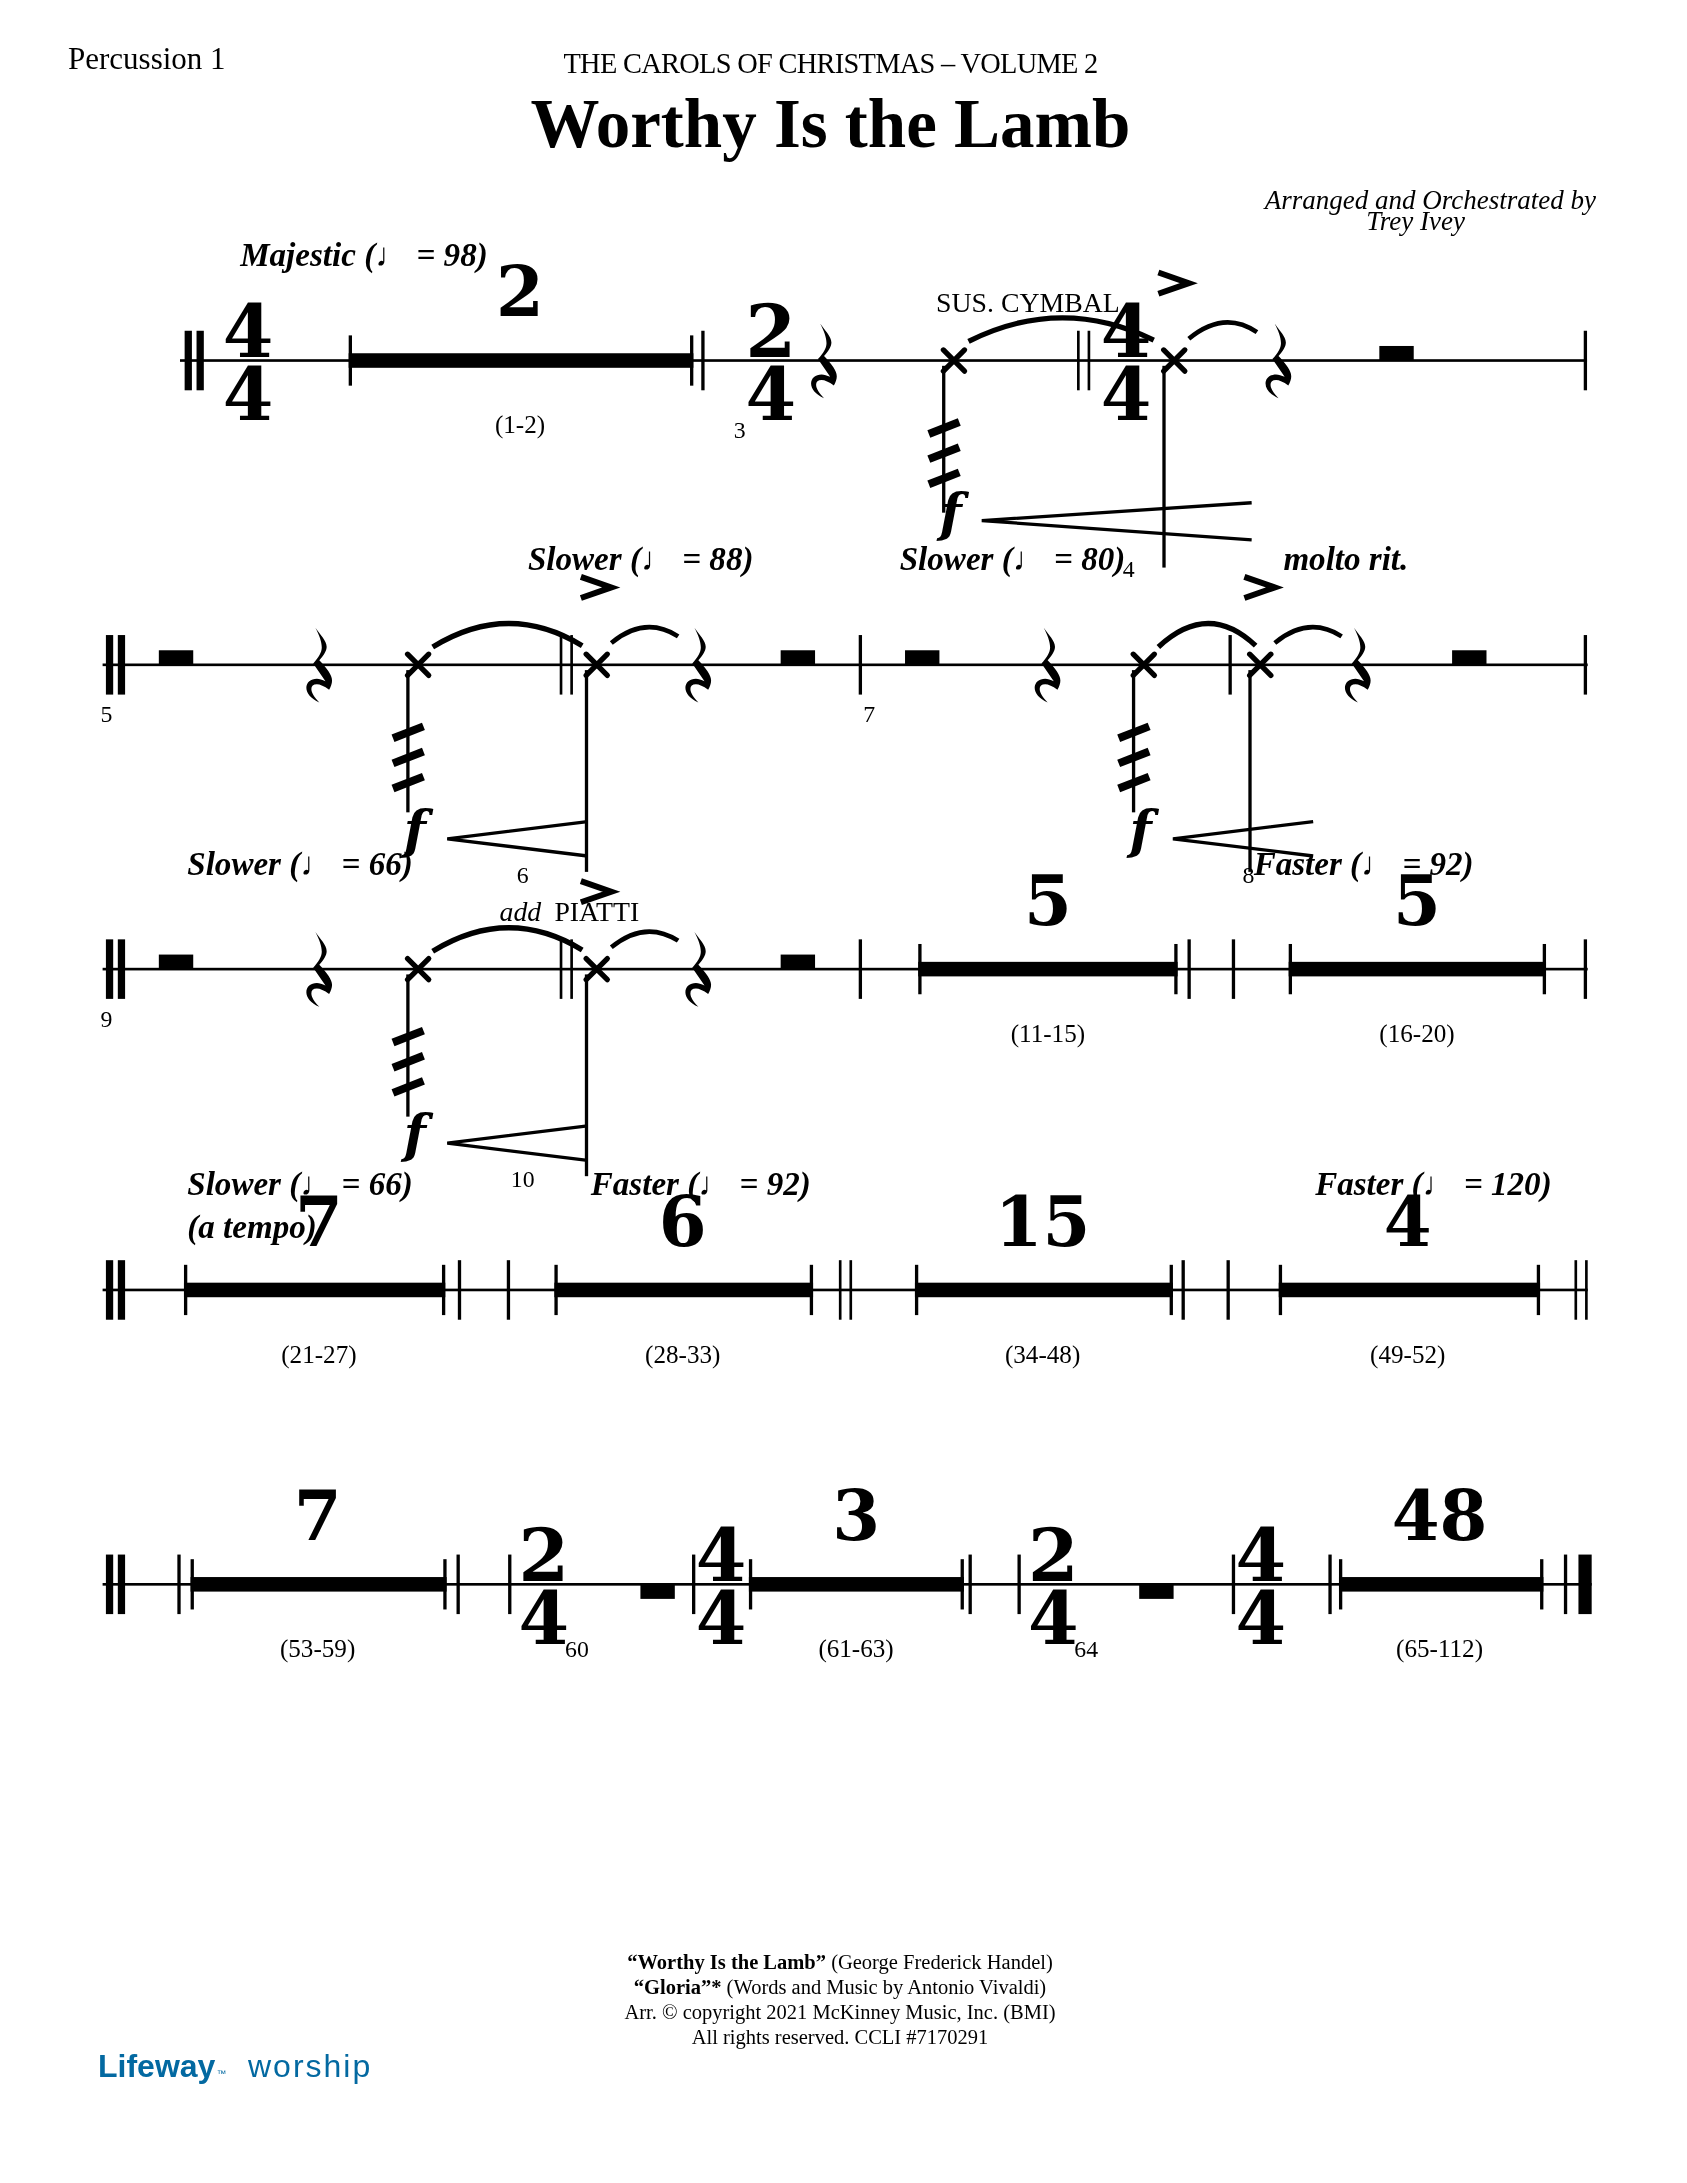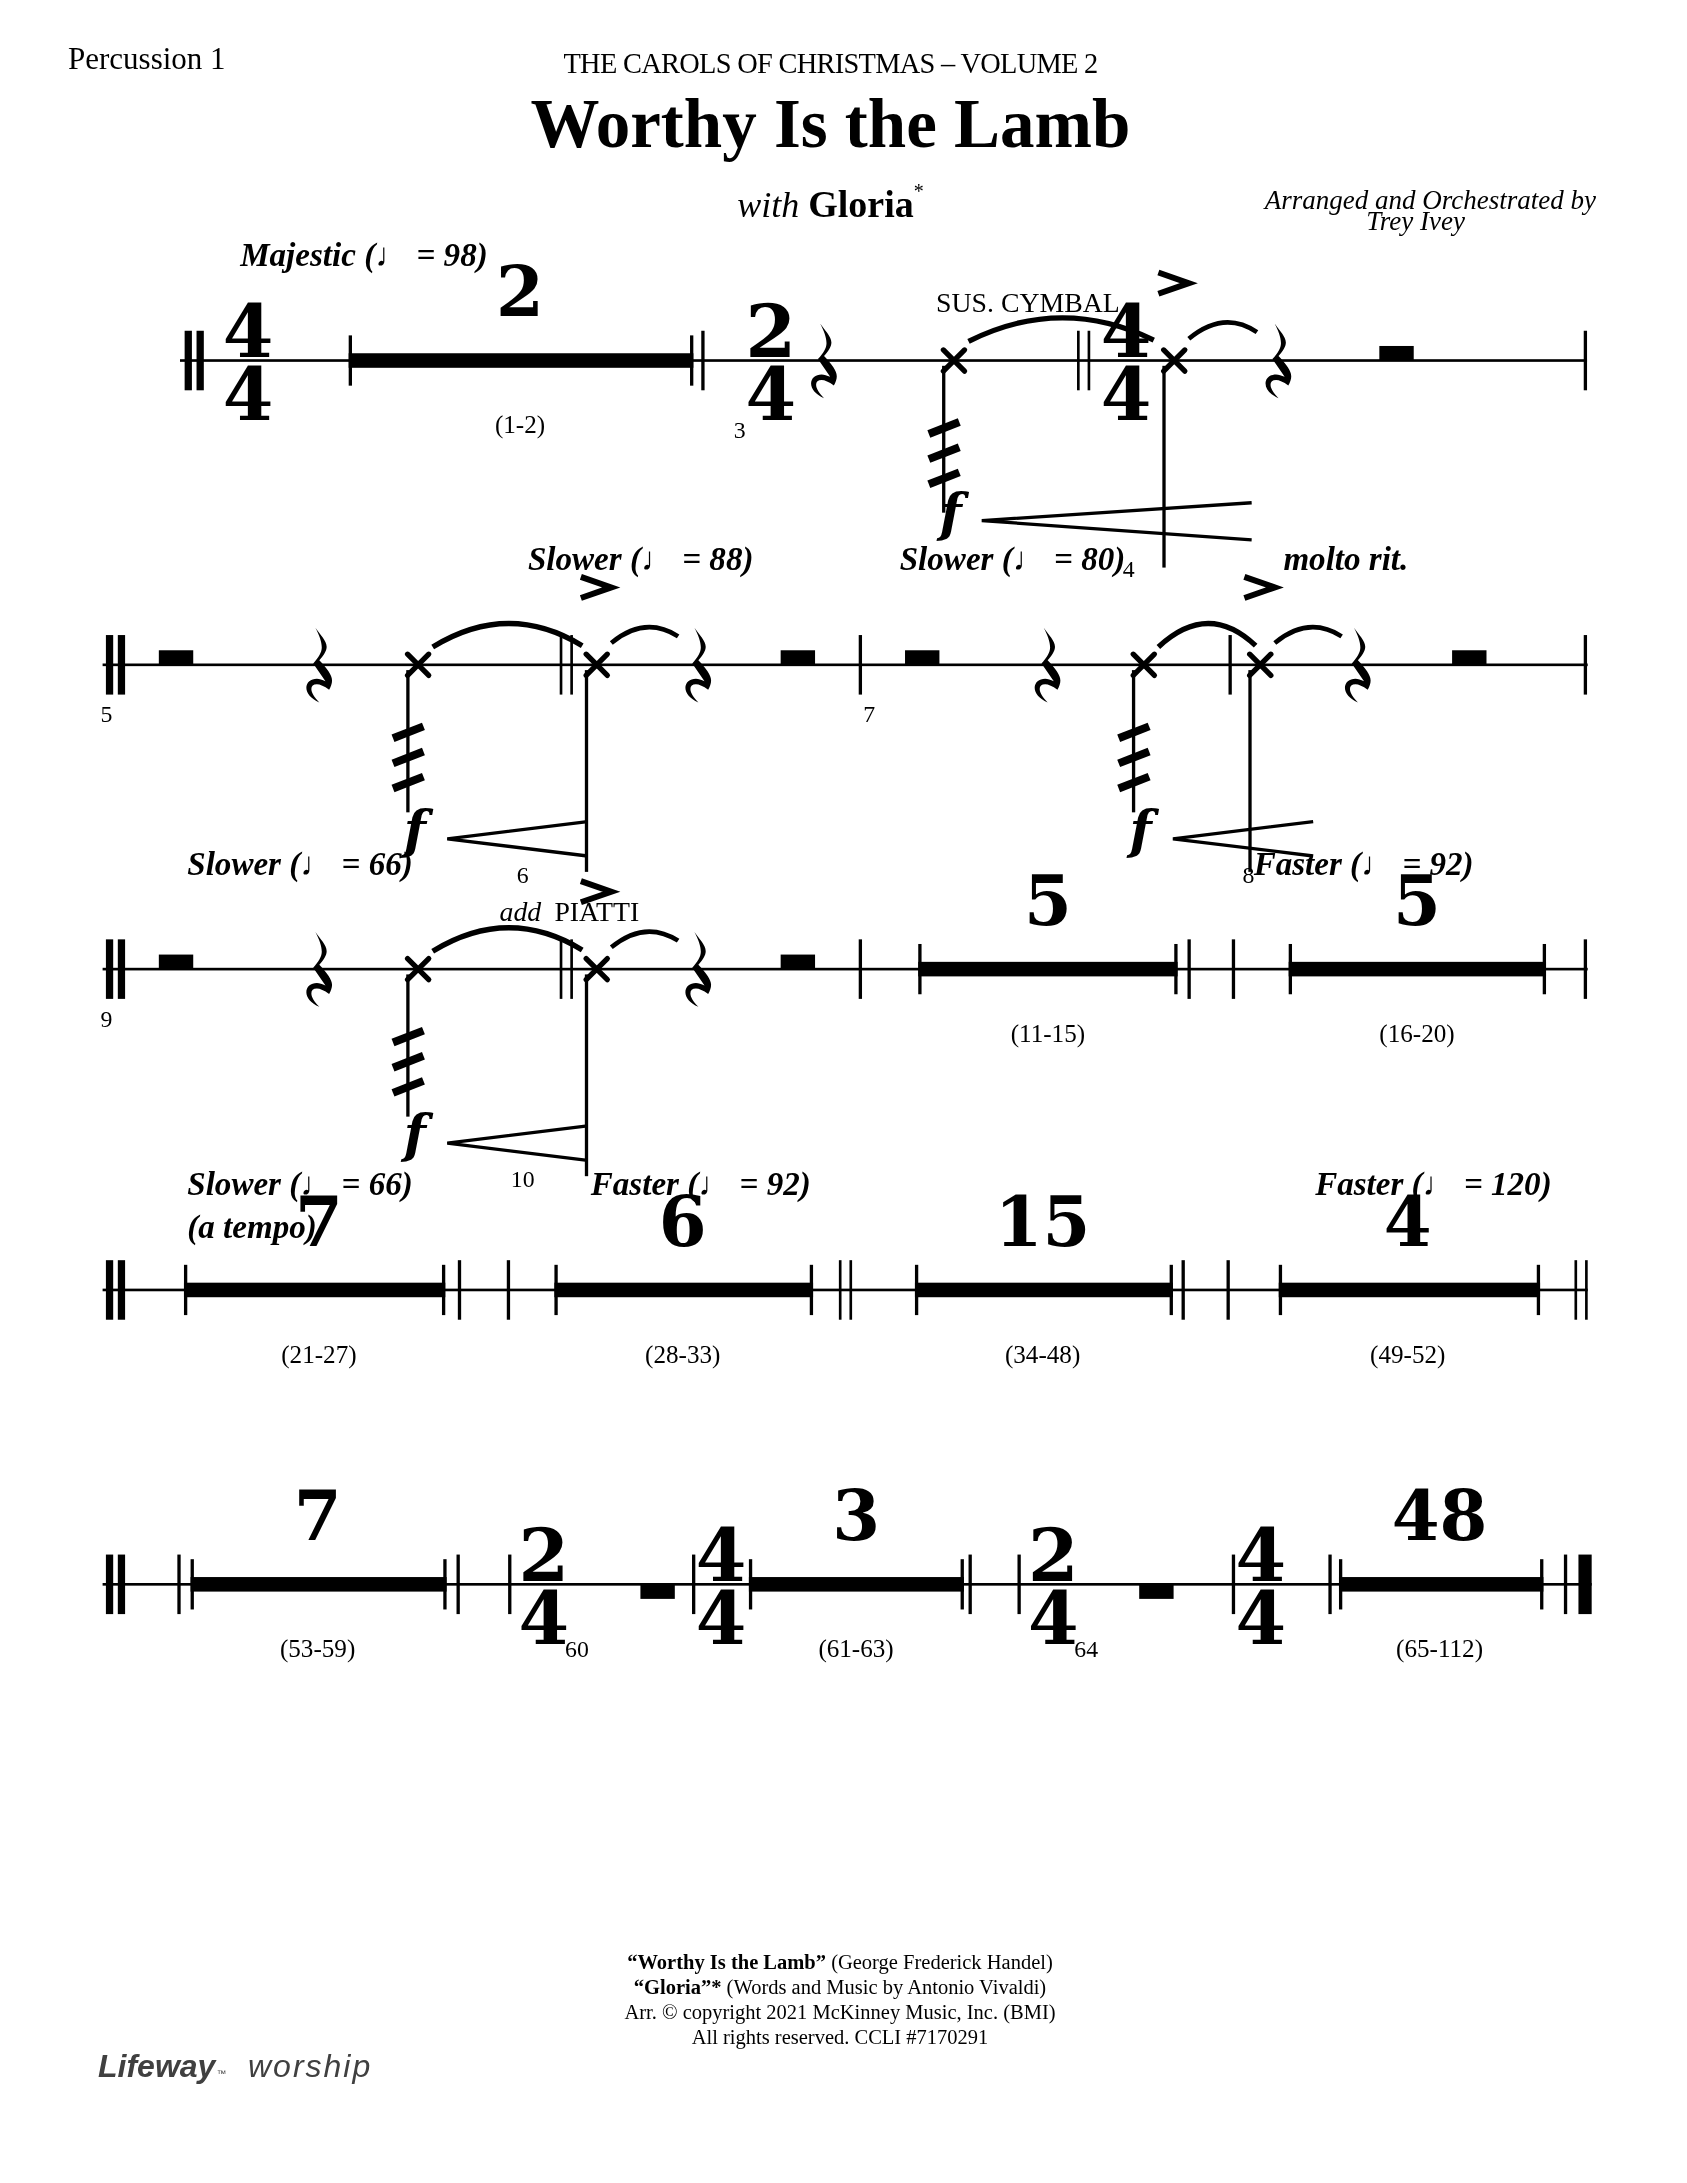--- a/index.html
+++ b/index.html
@@ -23,37 +23,33 @@
   .cue-i{font:italic 42px "Liberation Serif",serif;}
   .ts{font:bold 110px "DejaVu Serif","Liberation Serif",serif;text-anchor:middle;}
   .mrnum{font:bold 104px "DejaVu Serif","Liberation Serif",serif;text-anchor:middle;}
   .mrange{font:38px "Liberation Serif",serif;text-anchor:middle;}
   .mnum{font:36px "Liberation Serif",serif;text-anchor:middle;}
   .mnum-s{font:36px "Liberation Serif",serif;text-anchor:start;}
   .dyn{font:italic bold 78px "DejaVu Serif","Liberation Serif",serif;text-anchor:middle;}
   .footer{left:0;top:1950px;width:1680px;text-align:center;font-size:20.5px;line-height:25px;}
   .footer b{font-weight:bold;}
   .logo{left:98px;top:2048px;font-family:"Liberation Sans","DejaVu Sans",sans-serif;
-        color:#404040;font-size:32px;display:flex;align-items:baseline;font-style:italic;}
+        color:#0369a1;font-size:32px;display:flex;align-items:baseline;}
   .logo .lw{font-weight:bold;}
   .logo .tm{font-size:9.3px;margin-left:1.3px;}
   .logo .wr{font-weight:400;margin-left:22px;letter-spacing:2px;}
 </style>
 </head>
 <body>
 
 <div class="page">
 
   <div class="abs part-name">Percussion 1</div>
   <div class="abs head-center series">THE CAROLS OF CHRISTMAS – VOLUME 2</div>
   <div class="abs head-center title">Worthy Is the Lamb</div>
-  <div class="abs head-center subtitle">
-    <span class="with">with</span>
-    <span class="work">Gloria</span><span class="fnote">*</span>
-  </div>
   <div class="abs arr1">Arranged and Orchestrated by</div>
   <div class="abs arr2">Trey Ivey</div>
 
   <svg class="music" width="1687" height="2183" viewBox="0 0 2550 3300">
     <defs>
       <path id="qrest" d="M7.4,0 C11.2,5.6 16.6,10.6 16.6,15.6 C16.6,19.1 14.1,22.6 10.6,26.6 C17.1,33.6 21,38.6 21,43.1 C21,45.6 20.1,48.1 18.6,50.6 C14.6,47.6 11.1,46.1 8.6,46.1 C5.6,46.1 4.1,47.6 4.1,50.1 C4.1,53.1 6.6,57.1 10.6,61 C3.6,58.1 0,53.6 0,49.1 C0,44.6 3.6,41.6 8.6,41.6 C10.6,41.6 13.1,42.3 15.6,43.6 L5.6,29.1 C10.1,24.1 12.6,20.1 12.6,16.1 C12.6,11.6 10.6,6.1 7.4,0 Z"></path>
       <g id="xhead" stroke="#000" stroke-width="8" stroke-linecap="round" fill="none">
         <path d="M-16,-16 L16,16 M-16,16 L16,-16"></path>
       </g>
       <path id="accent" d="M0,0 L46,16 L0,32" fill="none" stroke="#000" stroke-width="9"></path>

